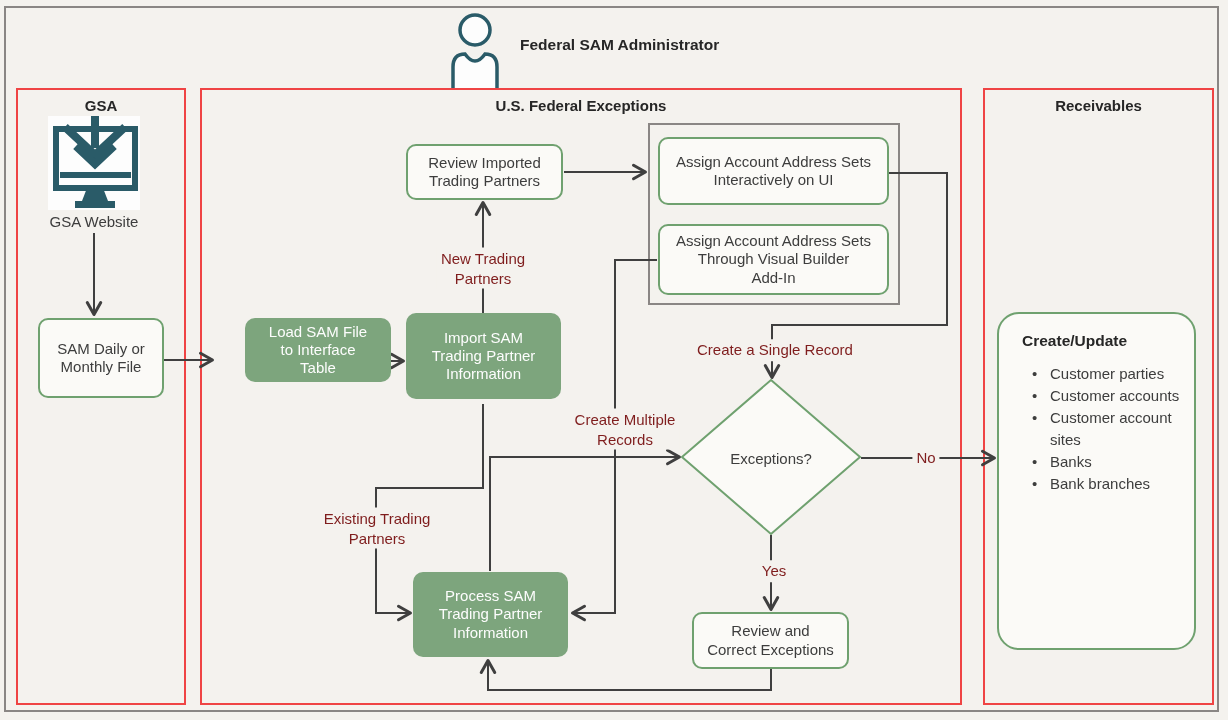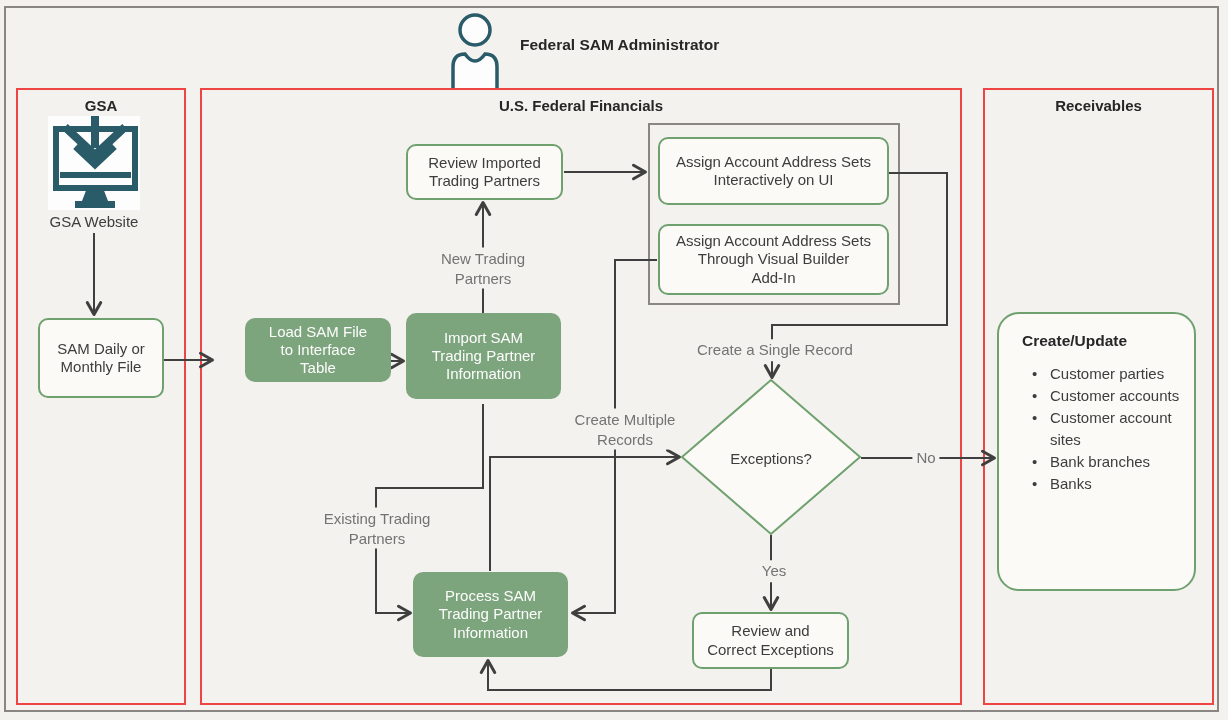--- a/index.html
+++ b/index.html
@@ -18,21 +18,21 @@
   .overlay{position:absolute;left:0;top:0;z-index:3;pointer-events:none;}
   .box{
     position:absolute;z-index:4;box-sizing:border-box;border-radius:10px;
     display:flex;align-items:center;justify-content:center;text-align:center;
     white-space:pre-line;line-height:1.22;padding:13px;font-size:15px;
   }
   .box.outline{background:#fbfaf7;border:2px solid #6fa16f;color:#3d3d3d;}
   .box.filled{background:#7da57d;color:#fdfdfd;border:none;}
   .edge-label{
     position:absolute;z-index:4;background:#f4f2ee;text-align:center;
-    white-space:pre-line;line-height:1.3;padding:1px 4px;color:#737373;
+    white-space:pre-line;line-height:1.3;padding:1px 4px;color:#7f1d1d;
     transform:translate(-50%,-50%);
   }
   .diamond-label{
     position:absolute;z-index:4;transform:translate(-50%,-50%);color:#3d3d3d;font-size:15px;
   }
   .header-title{position:absolute;left:520px;top:36px;z-index:4;font-weight:bold;
     font-size:15.5px;color:#262626;}
   .icon-wrap{position:absolute;z-index:4;line-height:0;}
   .node-label{position:absolute;z-index:4;text-align:center;color:#3d3d3d;}
   .cu-box{
@@ -57,21 +57,21 @@
       <circle cx="28" cy="21" r="15" fill="#fdfdfd" stroke="#2a5b68" stroke-width="3.5"></circle>
       <path d="M6,79 V58 Q6,45 18,45 Q23,52 28,52 Q33,52 38,45 Q50,45 50,58 V79" fill="#fdfdfd" stroke="#2a5b68" stroke-width="3.5"></path>
     </svg>
   </div>
   <div class="header-title">Federal SAM Administrator</div>
 
   <div class="lane" style="left:16px;top:88px;width:170px;height:617px;">
     <div class="lane-title">GSA</div>
   </div>
   <div class="lane" style="left:200px;top:88px;width:762px;height:617px;">
-    <div class="lane-title">U.S. Federal Financials</div>
+    <div class="lane-title">U.S. Federal Exceptions</div>
   </div>
   <div class="lane" style="left:983px;top:88px;width:231px;height:617px;">
     <div class="lane-title">Receivables</div>
   </div>
 
   <div class="group-box" style="left:648px;top:123px;width:252px;height:182px;"></div>
 
   <svg class="overlay" width="1228" height="720" viewBox="0 0 1228 720">
     <defs>
       <marker id="arrow" viewBox="0 0 12 12" refX="9" refY="6" markerWidth="9" markerHeight="9" orient="auto-start-reverse">
@@ -142,24 +142,24 @@
   <div class="edge-label" style="left:483px;top:268px;">New Trading
 Partners</div>
   <div class="edge-label" style="left:775px;top:350px;">Create a Single Record</div>
   <div class="edge-label" style="left:625px;top:405px;margin-top:24px;">Create Multiple
 Records</div>
   <div class="edge-label" style="left:377px;top:528px;">Existing Trading
 Partners</div>
   <div class="edge-label" style="left:926px;top:458px;">No</div>
   <div class="edge-label" style="left:774px;top:571px;">Yes</div>
 
-  <div class="cu-box" style="left:997px;top:312px;width:199px;height:279px;">
+  <div class="cu-box" style="left:997px;top:312px;width:199px;height:338px;">
     <div class="cu-title">Create/Update</div>
     <ul class="cu-list">
       <li>Customer parties</li>
       <li>Customer accounts</li>
       <li>Customer account sites</li>
+      <li>Banks</li>
       <li>Bank branches</li>
-      <li>Banks</li>
     </ul>
   </div>
 
 </div>
 
 </body></html>

